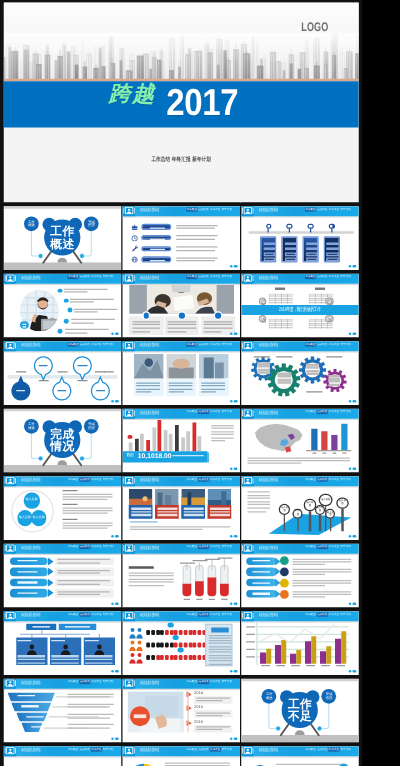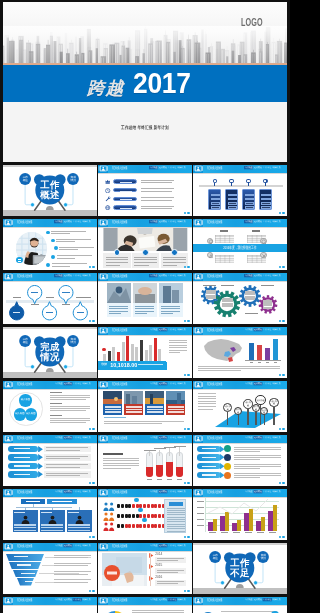--- a/index.html
+++ b/index.html
@@ -7,21 +7,21 @@
   body{width:290px;height:613px;overflow:hidden;font-family:"Liberation Sans",sans-serif;}
   #page{position:relative;width:290px;height:613px;background:#111;overflow:hidden;}
 
   
   #hero{position:absolute;left:3px;top:2px;width:284px;height:160px;background:#f4f4f4;overflow:hidden;}
   #hero-sky{position:absolute;left:0;top:0;width:284px;height:63px;background:linear-gradient(#fdfdfd,#ececec);}
   #city{position:absolute;left:0;top:24px;width:284px;height:39px;}
   #logo{position:absolute;left:238px;top:15.5px;font:bold 10px/1 "Liberation Sans",sans-serif;color:#6e6e6e;letter-spacing:.2px;transform:scaleX(.72);transform-origin:left top;}
   #bandline{position:absolute;left:0;top:61px;width:284px;height:1.5px;background:#dda98c;}
   #band{position:absolute;left:0;top:62.5px;width:284px;height:37px;background:#0070c0;overflow:hidden;}
-  #brand{position:absolute;left:84px;top:15px;font:bold italic 17.5px/1 "DejaVu Serif",serif;color:#e5e5e5;letter-spacing:1.2px;
+  #brand{position:absolute;left:84px;top:3px;font:bold italic 17.5px/1 "DejaVu Serif",serif;color:#86efac;letter-spacing:1.2px;
          text-shadow:0 .7px 0 rgba(10,60,110,.35);}
   #year{position:absolute;left:129.5px;top:3.6px;font:bold 30px/1 "Liberation Sans",sans-serif;color:#fff;letter-spacing:-.3px;
         transform:scaleX(.88);transform-origin:left top;text-shadow:0 1px 0 rgba(10,60,110,.35);}
   #subtitle{position:absolute;left:0;top:103.5px;width:284px;text-align:center;font:bold 12.5px/1 "Liberation Sans",sans-serif;color:#0070c0;letter-spacing:.4px;}
   #tagline{position:absolute;left:0;top:123.5px;width:284px;text-align:center;font:bold 4.6px/1 "Liberation Sans",sans-serif;color:#4a4a4a;letter-spacing:.2px;transform:scaleX(.79);}
 
   
   #grid{position:absolute;left:0;top:162px;width:290px;}
   .row{position:relative;width:290px;height:54px;}
   .cell{position:absolute;top:0;width:93.4px;height:52px;background:#111;box-sizing:border-box;}

